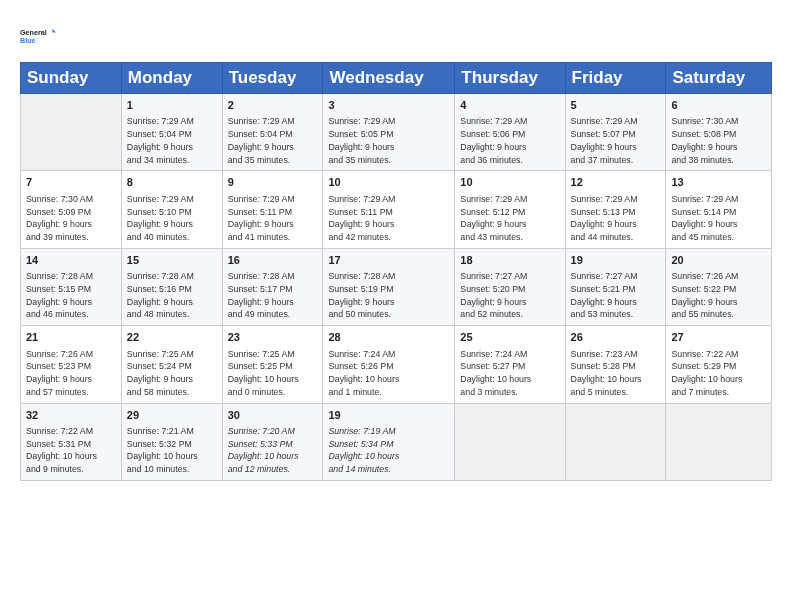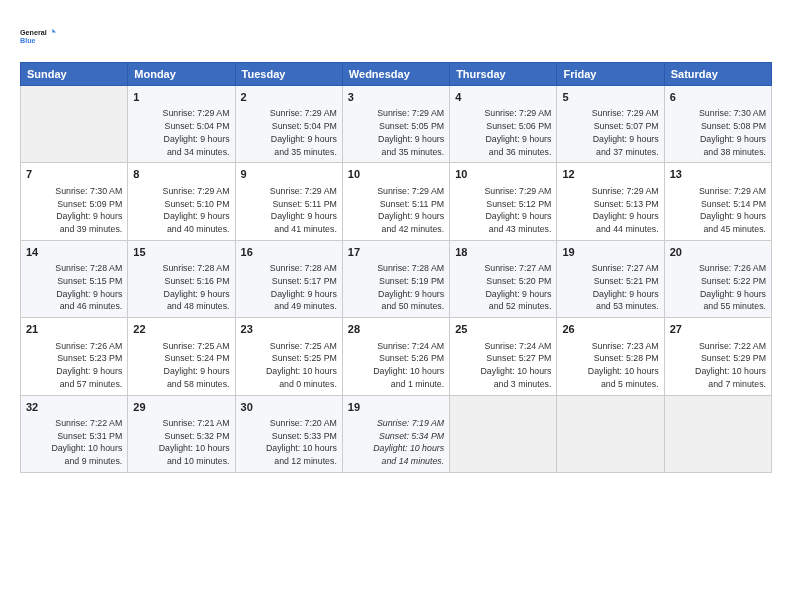--- a/index.html
+++ b/index.html
@@ -43,21 +43,21 @@
     }
     table {
       width: 100%;
       border-collapse: collapse;
       font-size: 9.5px;
     }
     thead tr th {
       background-color: #3a6bbf;
       color: #fff;
       font-weight: bold;
-      font-size: 11px;
+      font-size: 17px;
       padding: 5px 6px;
       text-align: left;
       border: 1px solid #2a5aaf;
     }
     tbody tr td {
       border: 1px solid #ccc;
       vertical-align: top;
       padding: 4px 5px;
       min-height: 72px;
       color: #333;
@@ -74,21 +74,20 @@
       font-weight: bold;
       font-size: 11px;
       display: block;
       margin-bottom: 2px;
       color: #222;
     }
     .day-info {
       color: #333;
       font-size: 8.8px;
       line-height: 1.45;
-      text-align: right;
     }
     td.empty {
       background-color: #f0f0f0 !important;
     }
   </style>
 </head>
 <body>
 
 <div class="page">
   <div class="header-area">
@@ -326,21 +325,21 @@
           </td>
           <td>
             <span class="day-number">29</span>
             <div class="day-info" style="white-space: pre-line;">Sunrise: 7:21 AM
 Sunset: 5:32 PM
 Daylight: 10 hours
 and 10 minutes.</div>
           </td>
           <td>
             <span class="day-number">30</span>
-            <div class="day-info" style="white-space: pre-line;">Sunrise: 7:20 AM
+            <div class="day-info" style="white-space: pre-line; font-style: italic;">Sunrise: 7:20 AM
 Sunset: 5:33 PM
 Daylight: 10 hours
 and 12 minutes.</div>
           </td>
           <td>
             <span class="day-number">19</span>
             <div class="day-info" style="white-space: pre-line; font-style: italic;">Sunrise: 7:19 AM
 Sunset: 5:34 PM
 Daylight: 10 hours
 and 14 minutes.</div>

